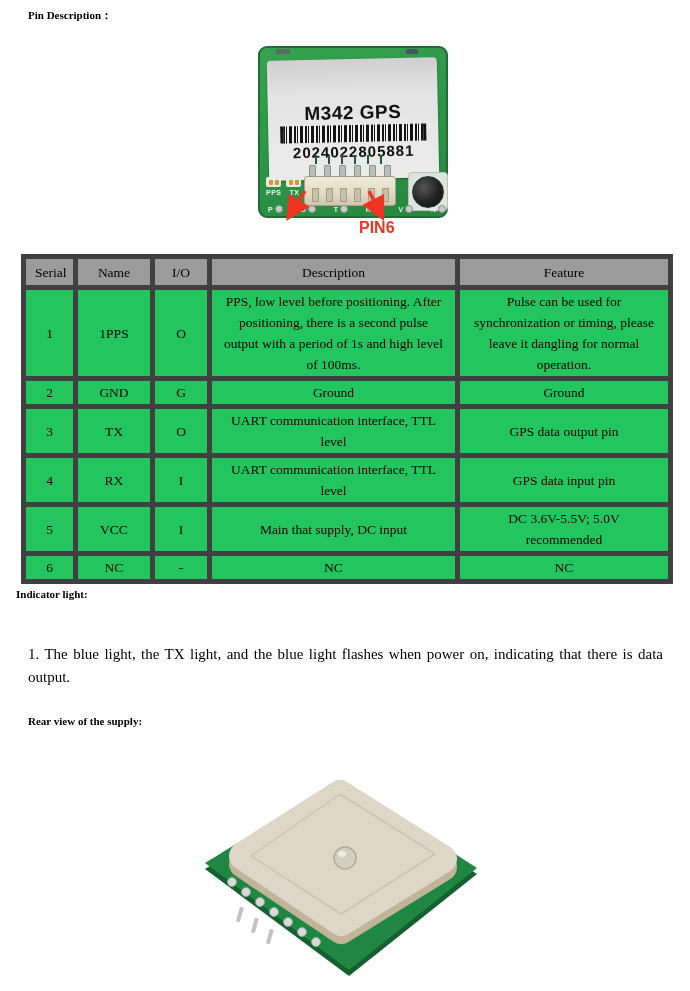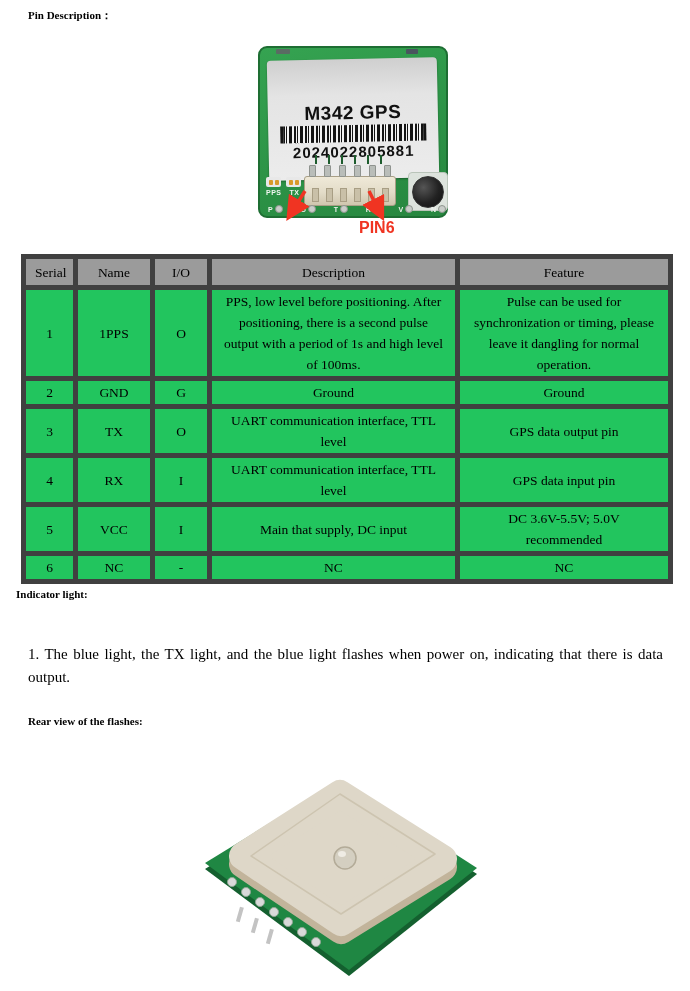--- a/index.html
+++ b/index.html
@@ -286,21 +286,21 @@
     </tr>
   </tbody>
 </table>
 
 <div class="abs section-heading" style="left:16px;top:584px;">Indicator light:</div>
 
 <div class="abs body-text">
   <p class="justify">1. The blue light, the TX light, and the blue light flashes when power on, indicating that there is data output.</p>
 </div>
 
-<div class="abs section-heading" style="left:28px;top:711px;">Rear view of the flashes:</div>
+<div class="abs section-heading" style="left:28px;top:711px;">Rear view of the supply:</div>
 
 <div class="abs rear-photo">
   <svg width="320" height="228" viewBox="0 0 320 228">
 
     <polygon points="155,28 292,116 164,218 20,111" fill="#14602f"></polygon>
 
     <polygon points="155,22 292,110 164,212 20,105" fill="#1f8743"></polygon>
 
     <rect x="53" y="149" width="4" height="15" fill="#c3c3c3" transform="rotate(16 55 156)"></rect>
     <rect x="68" y="160" width="4" height="15" fill="#c3c3c3" transform="rotate(16 70 167)"></rect>

